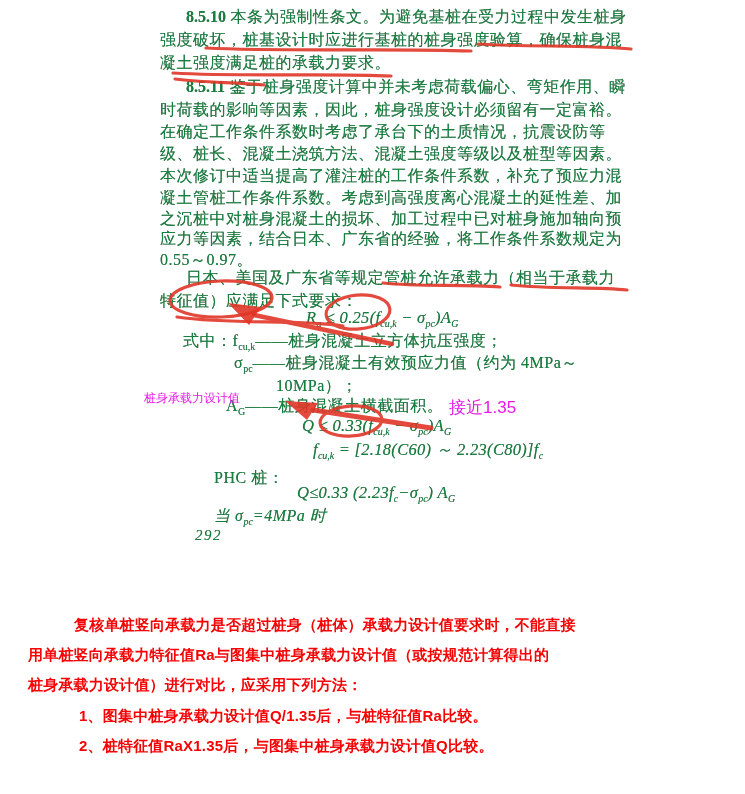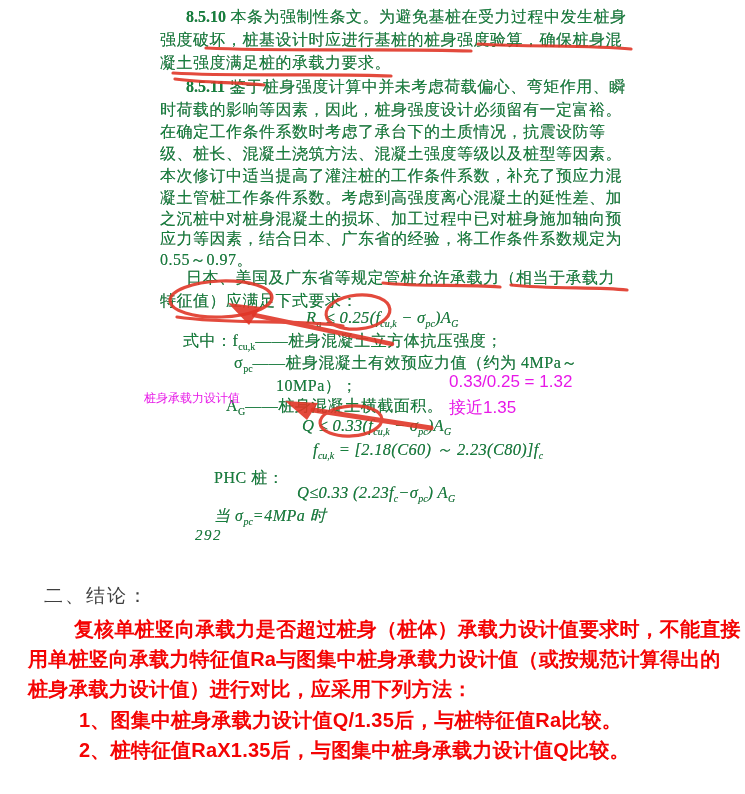--- a/index.html
+++ b/index.html
@@ -29,21 +29,21 @@
   #mag-label{left:144px;top:390px;font-size:12px;}
   #mag-calc1{left:449px;top:372px;font-size:17px;}
   #mag-calc2{left:449px;top:396px;font-size:17px;}
   
   .concl-heading{
     position:absolute;left:44px;top:583px;font-size:19px;color:#3f3f3f;
     letter-spacing:2px;white-space:nowrap;
     font-family:"Liberation Serif","DejaVu Serif",serif;
   }
   .red-line{
-    position:absolute;color:#f40404;font-weight:bold;font-size:20px;
+    position:absolute;color:#f40404;font-weight:bold;font-size:15px;
     letter-spacing:0.2px;white-space:nowrap;
     font-family:"Liberation Sans","DejaVu Sans",sans-serif;
   }
 </style>
 </head>
 <body>
 
 <div class="page">
 
   <div id="scan-text">
@@ -89,23 +89,21 @@
       <path d="M392,344 L254,315" stroke-width="4.5"></path>
       <path d="M431,428 L313,410" stroke-width="5"></path>
     </g>
     <g fill="#e03627" opacity="0.9">
       <polygon points="228,303 261,307 249,325"></polygon>
       <polygon points="285,401 318,403 307,420"></polygon>
     </g>
   </svg>
 
   <div class="magenta" id="mag-label">桩身承载力设计值</div>
-  <div class="magenta" id="mag-calc1">0.33/0.25 = 1.32</div>
   <div class="magenta" id="mag-calc2">接近1.35</div>
 
-  <div class="concl-heading">二、结论：</div>
   <div class="red-line" style="left:74px;top:616px">复核单桩竖向承载力是否超过桩身（桩体）承载力设计值要求时，不能直接</div>
   <div class="red-line" style="left:28px;top:646px">用单桩竖向承载力特征值Ra与图集中桩身承载力设计值（或按规范计算得出的</div>
   <div class="red-line" style="left:28px;top:676px">桩身承载力设计值）进行对比，应采用下列方法：</div>
   <div class="red-line" style="left:79px;top:707px">1、图集中桩身承载力设计值Q/1.35后，与桩特征值Ra比较。</div>
   <div class="red-line" style="left:79px;top:737px">2、桩特征值RaX1.35后，与图集中桩身承载力设计值Q比较。</div>
 
 </div>
 
 </body></html>

